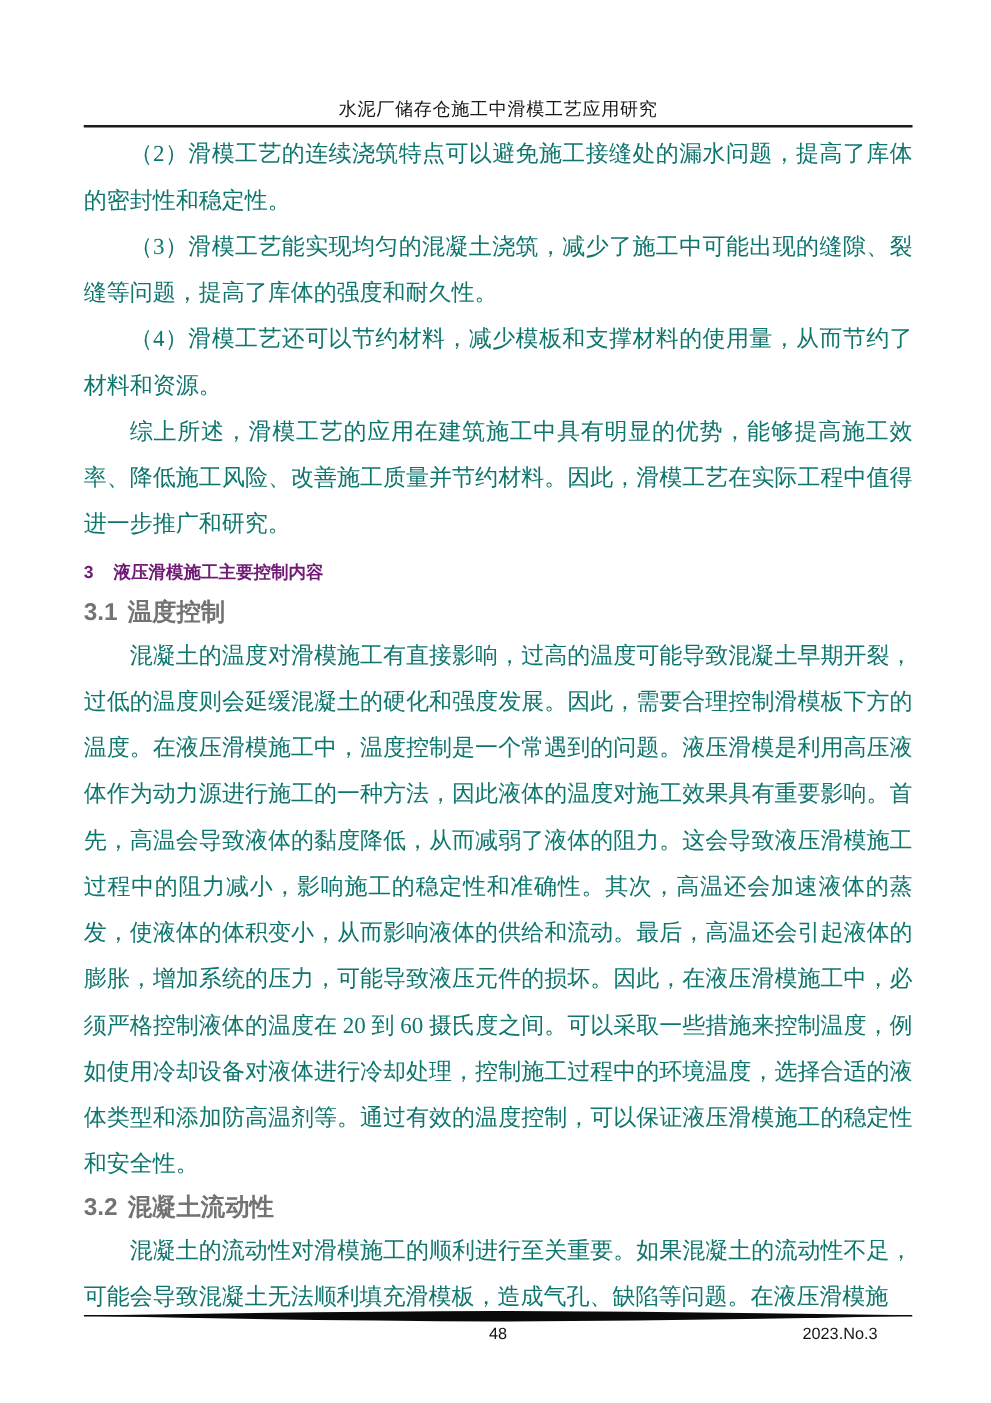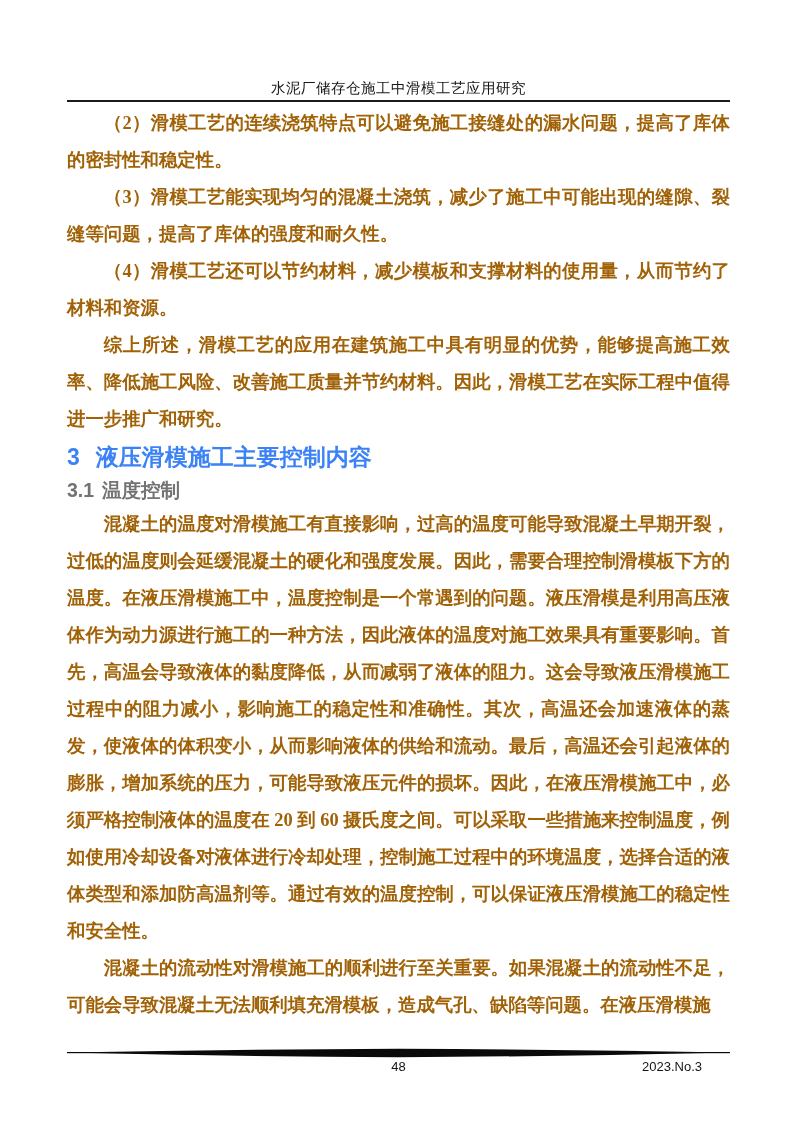--- a/index.html
+++ b/index.html
@@ -31,31 +31,30 @@
   .page-body {
     margin: 3px 63px 0 67px;
   }
   .body-para {
     margin: 0;
     font-size: 18.4px;
     line-height: 37px;
     text-align: justify;
     text-justify: inter-ideograph;
     text-indent: 2em;
-    color: #a16207;
+    color: #0f766e;
     word-break: break-all;
-    font-weight: bold;
   }
   .section-heading {
     margin: 4px 0 4px 0;
     font-family: "Liberation Sans", "DejaVu Sans", sans-serif;
     font-weight: bold;
-    font-size: 23px;
+    font-size: 14px;
     line-height: 30px;
-    color: #3b82f6;
+    color: #701a75;
   }
   .section-heading .sec-num { margin-right: 16px; }
   .subsection-heading {
     margin: 2px 0 2px 0;
     font-family: "Liberation Sans", "DejaVu Sans", sans-serif;
     font-weight: bold;
     font-size: 19.5px;
     line-height: 28px;
     color: #737373;
   }
@@ -113,20 +112,23 @@
     <h2 class="section-heading">
       <span class="sec-num">3</span><span>液压滑模施工主要控制内容</span>
     </h2>
 
     <h3 class="subsection-heading">
       <span class="sub-num">3.1</span><span>温度控制</span>
     </h3>
 
     <p class="body-para">混凝土的温度对滑模施工有直接影响，过高的温度可能导致混凝土早期开裂，过低的温度则会延缓混凝土的硬化和强度发展。因此，需要合理控制滑模板下方的温度。在液压滑模施工中，温度控制是一个常遇到的问题。液压滑模是利用高压液体作为动力源进行施工的一种方法，因此液体的温度对施工效果具有重要影响。首先，高温会导致液体的黏度降低，从而减弱了液体的阻力。这会导致液压滑模施工过程中的阻力减小，影响施工的稳定性和准确性。其次，高温还会加速液体的蒸发，使液体的体积变小，从而影响液体的供给和流动。最后，高温还会引起液体的膨胀，增加系统的压力，可能导致液压元件的损坏。因此，在液压滑模施工中，必须严格控制液体的温度在 20 到 60 摄氏度之间。可以采取一些措施来控制温度，例如使用冷却设备对液体进行冷却处理，控制施工过程中的环境温度，选择合适的液体类型和添加防高温剂等。通过有效的温度控制，可以保证液压滑模施工的稳定性和安全性。</p>
 
+    <h3 class="subsection-heading">
+      <span class="sub-num">3.2</span><span>混凝土流动性</span>
+    </h3>
 
     <p class="body-para">混凝土的流动性对滑模施工的顺利进行至关重要。如果混凝土的流动性不足，可能会导致混凝土无法顺利填充滑模板，造成气孔、缺陷等问题。在液压滑模施</p>
 
   </div>
 
   <div class="page-footer">
     <svg class="footer-bar" viewBox="0 0 663 10" preserveAspectRatio="none" aria-hidden="true">
       <path d="M0,4.5 Q170,1.5 331,0.8 Q500,1.5 663,4.5 Q500,8.5 331,9.2 Q170,8.5 0,4.5 Z" fill="#0a0a0a"></path>
       <rect x="0" y="4" width="663" height="1.2" fill="#0a0a0a"></rect>
     </svg>

